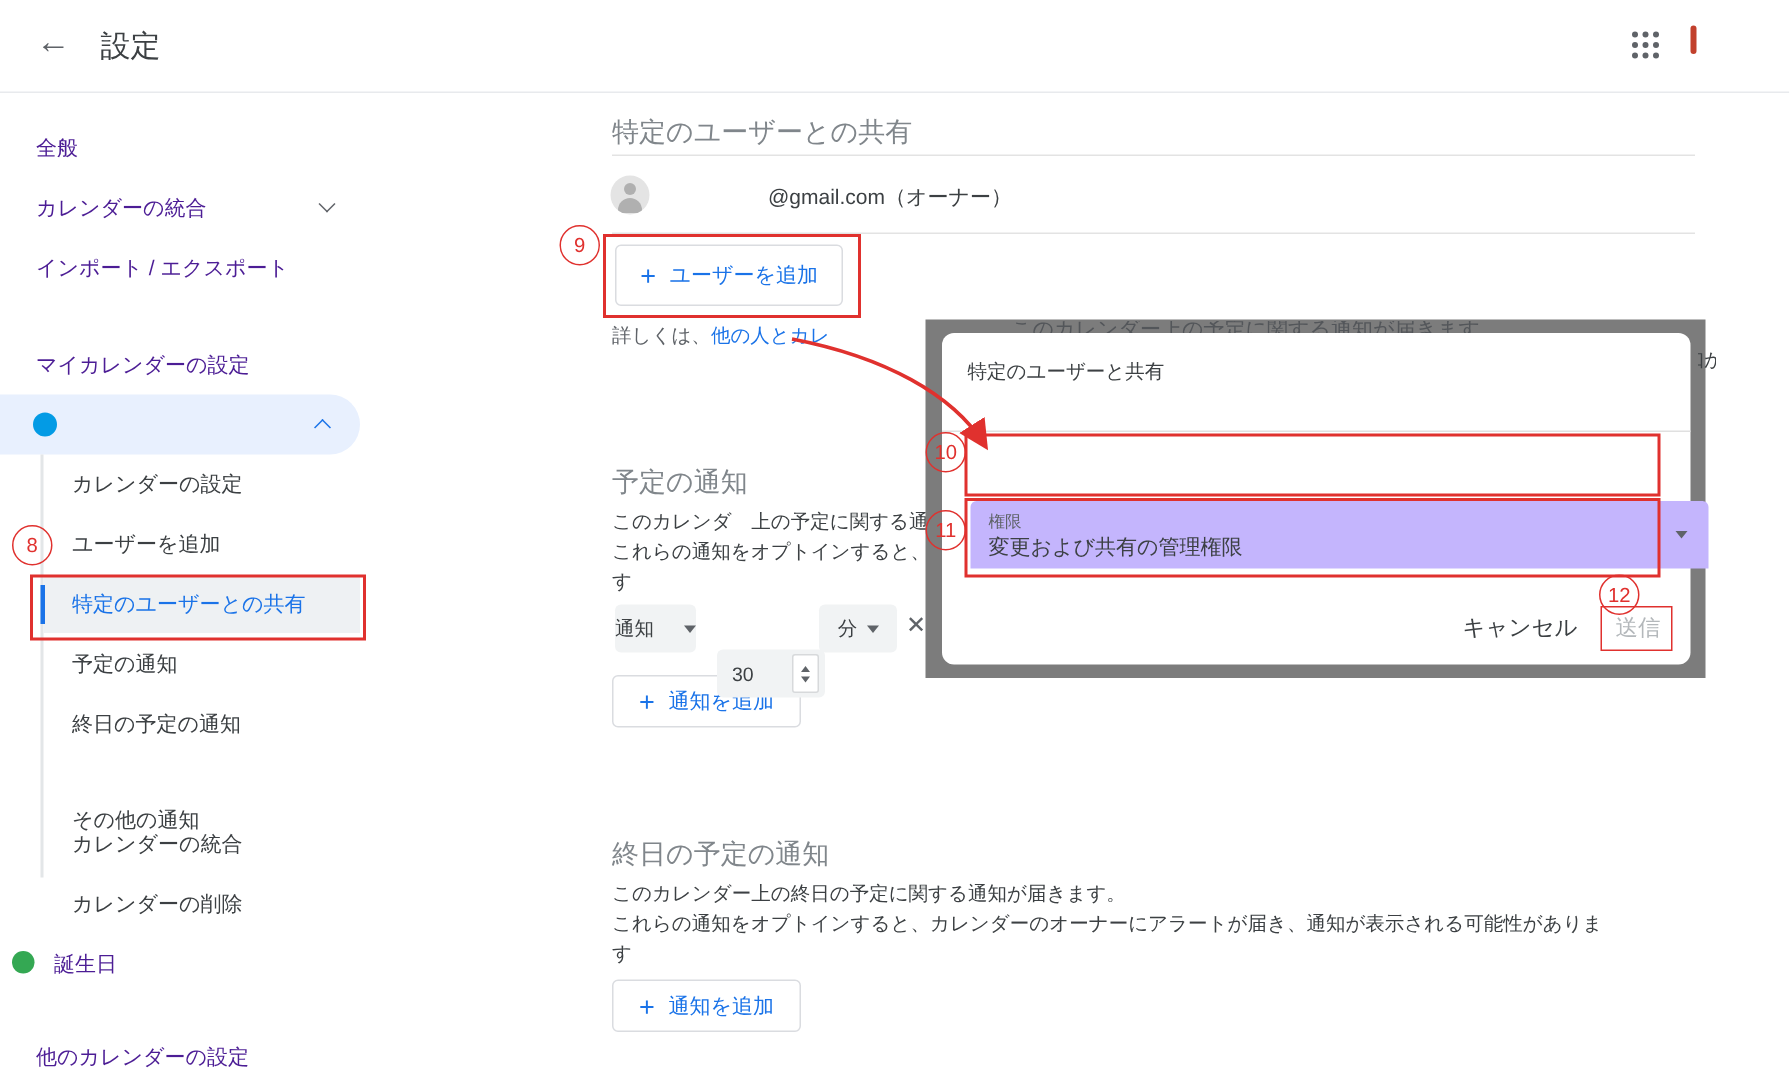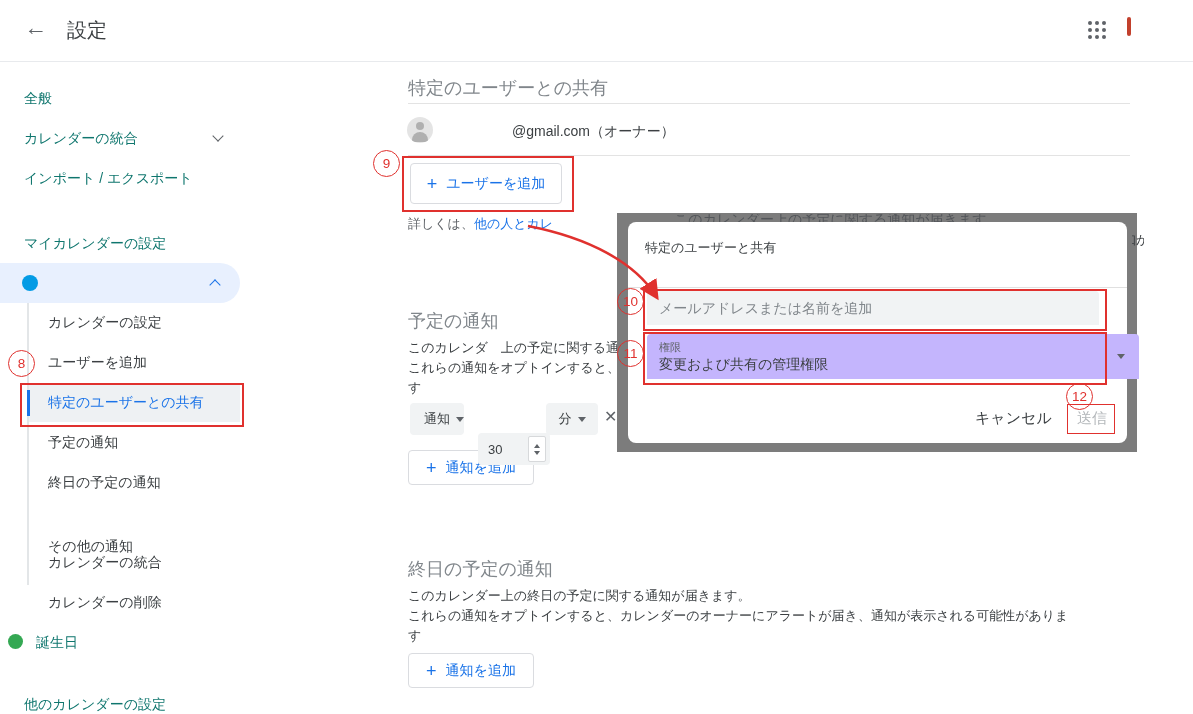--- a/index.html
+++ b/index.html
@@ -6,21 +6,21 @@
   .screen{position:relative;width:1193px;height:714px;background:#fff;overflow:hidden;
           font-family:"Liberation Sans","DejaVu Sans",sans-serif;color:#3c4043;}
   
   .header{position:absolute;left:0;top:0;width:1193px;height:61px;background:#fff;border-bottom:1px solid #e8eaed;z-index:3;}
   .back{position:absolute;left:24px;top:14px;font-size:23px;color:#5f6368;cursor:pointer;}
   .htitle{position:absolute;left:67px;top:17px;font-size:20px;color:#3c4043;}
   .apps{position:absolute;left:1088px;top:21px;display:grid;grid-template-columns:repeat(3,4px);grid-gap:3px;cursor:pointer;}
   .apps i{width:4px;height:4px;border-radius:50%;background:#5f6368;}
   .avatar-sliver{position:absolute;left:1127px;top:17px;width:4px;height:19px;background:#c2402c;border-radius:2px;}
   
-  .side-item{position:absolute;left:24px;font-size:14px;color:#0f766e;white-space:nowrap;cursor:pointer;}
+  .side-item{position:absolute;left:24px;font-size:14px;color:#4c1d95;white-space:nowrap;cursor:pointer;}
   .sub-item{position:absolute;left:48px;font-size:14px;color:#3c4043;white-space:nowrap;cursor:pointer;}
   .chev{position:absolute;width:7px;height:7px;border-right:1.8px solid #5f6368;border-bottom:1.8px solid #5f6368;}
   .chev.down{transform:rotate(45deg);}
   .chev.up{transform:rotate(-135deg);border-color:#1a73e8;}
   .pill{position:absolute;left:0;top:263px;width:240px;height:40px;background:#e8f0fe;border-radius:0 20px 20px 0;cursor:pointer;}
   .cal-dot{position:absolute;left:22px;top:275px;width:16px;height:16px;border-radius:50%;}
   .vline{position:absolute;left:27px;top:303px;width:2px;height:282px;background:#e3e6e8;}
   .active-bg{position:absolute;left:29px;top:384px;width:211px;height:38px;background:#eef1f3;}
   .active-bar{position:absolute;left:27px;top:390px;width:3px;height:26px;background:#1a73e8;}
   .green-dot{position:absolute;left:8px;top:634px;width:15px;height:15px;border-radius:50%;}
@@ -137,21 +137,21 @@
 
     <div class="desc" style="left:408px;top:215px;">
       <span style="color:#5f6368;">詳しくは、</span><span style="color:#1a73e8;cursor:pointer;">他の人とカレ</span>
     </div>
 
     <div class="sec-head" style="left:408px;top:309px;">予定の通知</div>
     <div class="desc" style="left:408px;top:339px;">このカレンダ　上の予定に関する通知が届きます。</div>
     <div class="desc" style="left:408px;top:359px;">これらの通知をオプトインすると、カレンダーのオーナーにアラートが届き、通知が表示される可能性がありま</div>
     <div class="desc" style="left:408px;top:379px;">す</div>
 
-    <div class="ctl" style="left:410px;width:54px;justify-content:flex-end;gap:6px;">
+    <div class="ctl" style="left:410px;width:54px;justify-content:space-between;gap:6px;">
       <span>通知</span>
       <span class="caret"></span>
     </div>
     <div class="ctl" style="left:478px;width:58px;padding:0 4px 0 10px;justify-content:space-between;margin-top:30px;">
       <span>30</span>
       <span class="spinner">
           <span class="spin-up"></span>
           <span class="spin-dn"></span>
         </span>
     </div>
@@ -184,21 +184,20 @@
   </div>
 
   <div class="frag-clip">
     <span>知が</span>
   </div>
 
   <div class="dlg">
     <div class="dlg-title">特定のユーザーと共有</div>
     <div class="dlg-div"></div>
 
-    <input class="dlg-input" type="text" placeholder="メールアドレスまたは名前を追加" style="">
 
     <div class="dlg-select">
       <span class="perm-label">権限</span>
       <span class="perm-value">変更および共有の管理権限</span>
       <span class="caret dlg-caret"></span>
     </div>
 
     <div class="dlg-btn" style="left:347px;top:187px;color:#3c4043;">キャンセル</div>
     <div class="dlg-btn" style="left:449px;top:187px;color:#b4b8bb;">送信</div>
   </div>

